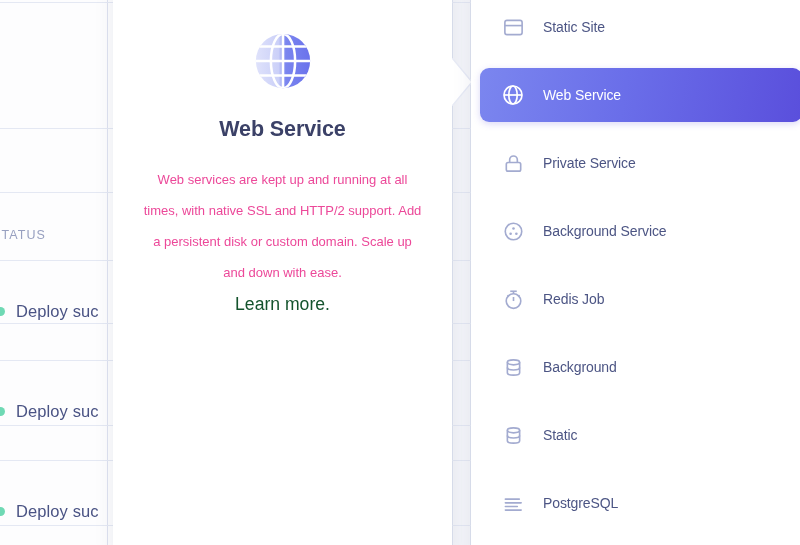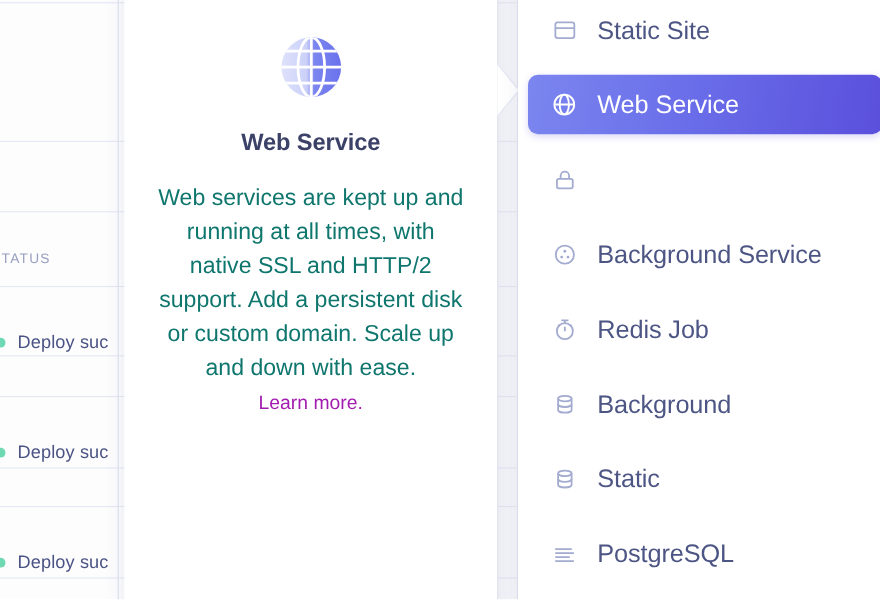--- a/index.html
+++ b/index.html
@@ -79,30 +79,30 @@
   }
   .pop-title {
     margin-top: 25px;
     font-size: 21.5px;
     font-weight: bold;
     color: #3b4167;
     letter-spacing: -0.1px;
   }
   .pop-desc {
     margin-top: 22px;
-    font-size: 21px;
+    font-size: 13px;
     line-height: 31px;
-    color: #0f766e;
+    color: #ec4899;
   }
   .pop-link {
     display: block;
     margin-top: 1px;
     font-size: 17.6px;
     line-height: 31px;
-    color: #a21caf;
+    color: #14532d;
     text-decoration: none;
   }
   
   .notch {
     position: absolute;
     left: 339px; top: 70px;
     width: 22px; height: 48px;
     z-index: 6;
   }
 
@@ -129,21 +129,21 @@
     cursor: pointer;
     margin-bottom: 14px;
   }
   .menu-item .mi-icon {
     width: 26px; height: 26px;
     flex: 0 0 auto;
     display: flex; align-items: center; justify-content: center;
     margin-right: 17px;
   }
   .menu-item .mi-label {
-    font-size: 23px;
+    font-size: 14px;
     color: #4c5584;
     letter-spacing: -0.1px;
   }
   .menu-item.active {
     background: linear-gradient(100deg, #7b86ef 0%, #6a6ee9 45%, #5a4fdc 100%);
     box-shadow: 0 2px 7px rgba(90,79,220,0.22);
   }
   .menu-item.active .mi-label { color: #ffffff; }
 
   .ico-stroke { stroke: #a3abd0; fill: none; stroke-width: 1.7; }
@@ -257,20 +257,21 @@
         <span class="mi-label">Web Service</span>
       </div>
 
       <div class="menu-item">
         <span class="mi-icon">
           <svg viewBox="0 0 24 24" width="23" height="23">
               <rect class="ico-stroke" x="4.5" y="11" width="15" height="9" rx="1.8"></rect>
               <path class="ico-stroke" d="M8 11 V8.2 a4 4 0 0 1 8 0 V11"></path>
             </svg>
         </span>
+        <span class="mi-label">Private Service</span>
       </div>
 
       <div class="menu-item">
         <span class="mi-icon">
           <svg viewBox="0 0 24 24" width="23" height="23">
               <circle class="ico-stroke" cx="12" cy="12" r="8.6"></circle>
               <circle class="ico-fill" cx="12" cy="8.8" r="1.35"></circle>
               <circle class="ico-fill" cx="9" cy="14.3" r="1.35"></circle>
               <circle class="ico-fill" cx="15" cy="14.3" r="1.35"></circle>
             </svg>

